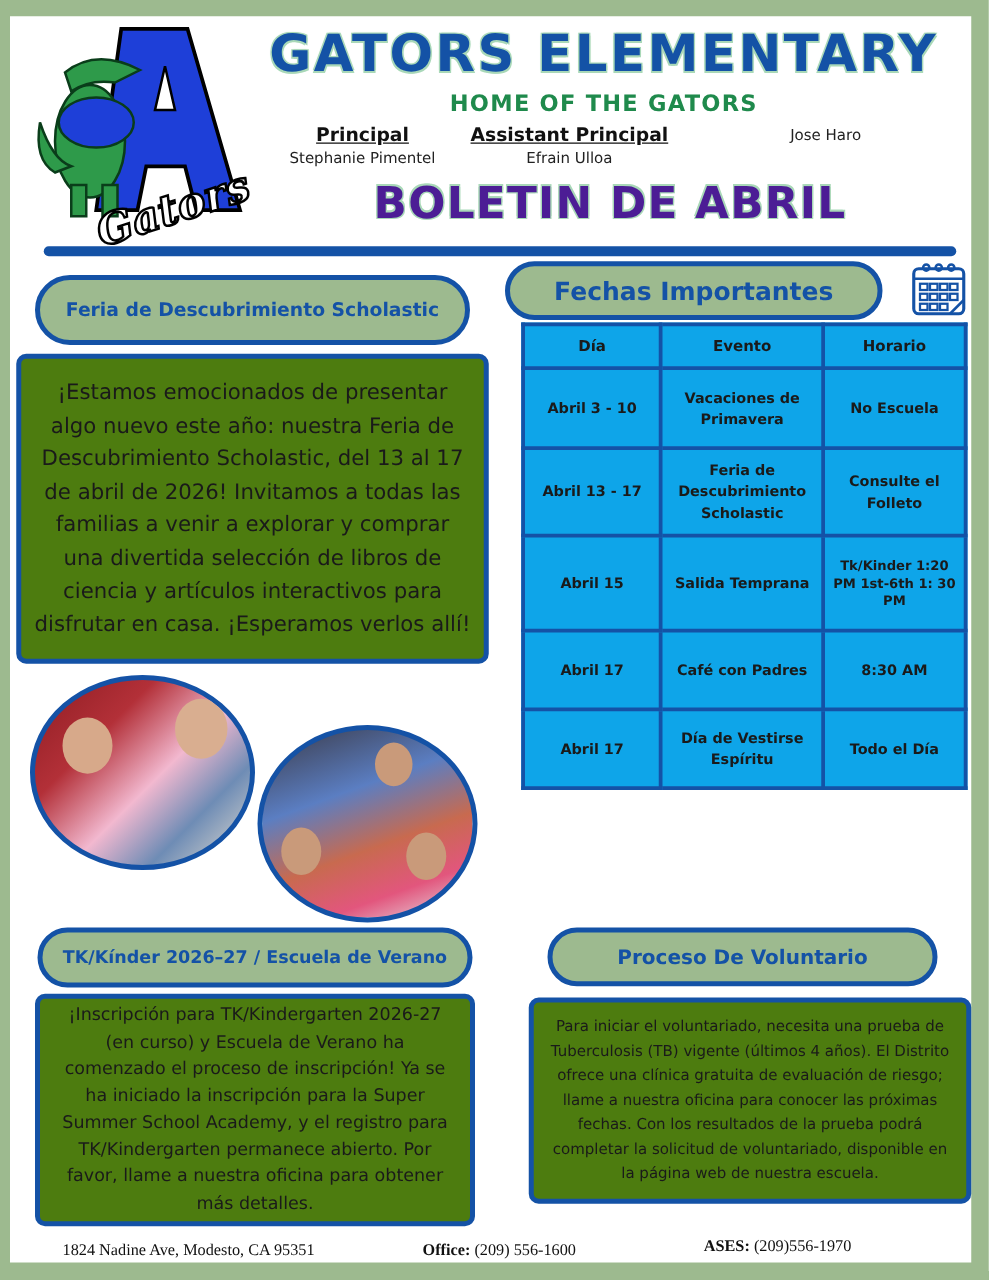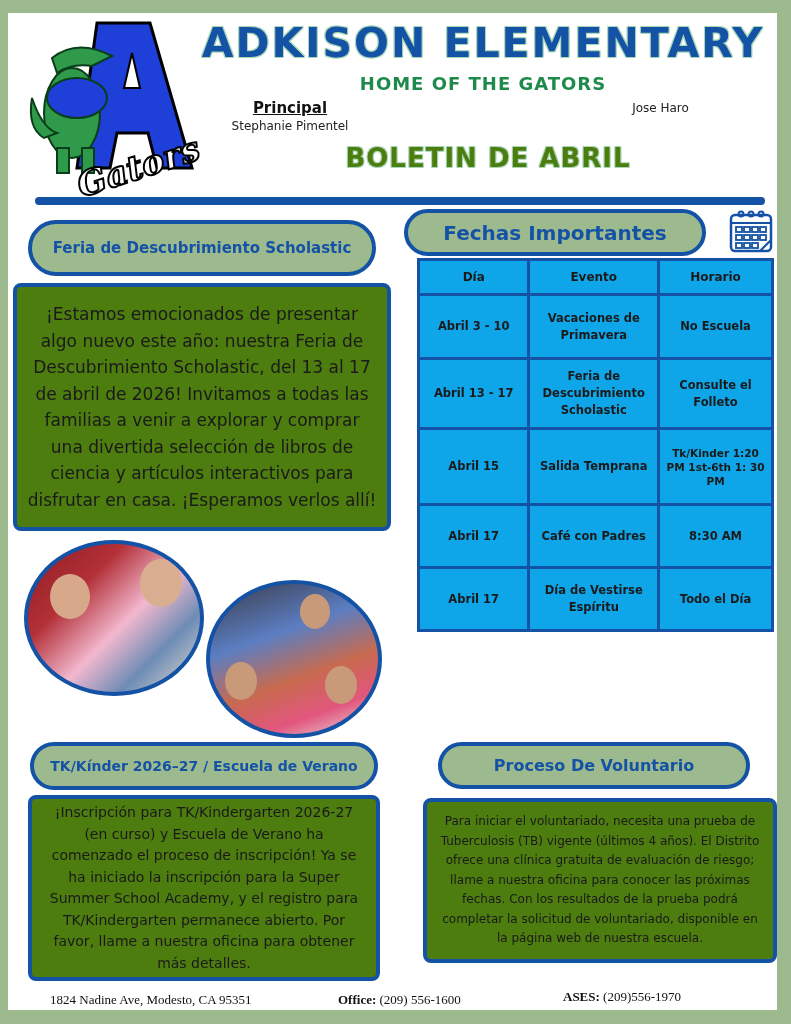--- a/index.html
+++ b/index.html
@@ -7,21 +7,21 @@
   body { background: #9dba8f; position: relative; font-family: "DejaVu Sans", sans-serif; }
   .page { position: absolute; left: 8px; top: 13px; width: 769px; height: 997px; background: #ffffff; }
 
   
   .logo { position: absolute; left: 14px; top: 5px; width: 200px; height: 185px; }
   .title { position: absolute; left: 190px; top: 6px; width: 570px; text-align: center; font-family: "DejaVu Sans", sans-serif; font-weight: bold; font-size: 41px; letter-spacing: 2px; color: #1452a6; text-shadow: 0 0 2px #a9d8b8, 1px 1px 0 #a9d8b8, -1px -1px 0 #a9d8b8, 1px -1px 0 #a9d8b8, -1px 1px 0 #a9d8b8; line-height: 48px; }
   .subtitle { position: absolute; left: 230px; top: 60px; width: 490px; text-align: center; font-weight: bold; font-size: 18px; letter-spacing: 1px; color: #1f8a4c; }
   .staff { position: absolute; top: 86px; text-align: center; }
   .staff .role { font-weight: bold; font-size: 15px; text-decoration: underline; color: #111; font-family: "DejaVu Sans", sans-serif; }
   .staff .name { font-size: 12px; color: #222; margin-top: 2px; }
-  .bulletin { position: absolute; left: 230px; top: 130px; width: 500px; text-align: center; font-weight: bold; font-size: 26px; letter-spacing: 1px; color: #4d7c0f; text-shadow: 1px 1px 0 #a9d8b8, -1px -1px 0 #a9d8b8, 1px -1px 0 #a9d8b8, -1px 1px 0 #a9d8b8; }
+  .bulletin { position: absolute; left: 230px; top: 130px; width: 500px; text-align: center; font-weight: bold; font-size: 35px; letter-spacing: 1px; color: #4c1d95; text-shadow: 1px 1px 0 #a9d8b8, -1px -1px 0 #a9d8b8, 1px -1px 0 #a9d8b8, -1px 1px 0 #a9d8b8; }
   .divider { position: absolute; left: 27px; top: 184px; width: 730px; height: 8px; background: #1452a6; border-radius: 4px; }
 
   
   .pill { position: absolute; background: #9dba8f; border: 4px solid #1452a6; border-radius: 30px; display: flex; align-items: center; justify-content: center; color: #1452a6; font-weight: bold; font-family: "DejaVu Sans", sans-serif; }
   .box { position: absolute; background: #4d7c0f; border: 4px solid #1452a6; border-radius: 8px; display: flex; align-items: center; justify-content: center; text-align: center; color: #1a1a1a; font-family: "DejaVu Sans", sans-serif; }
 
   
   .events { position: absolute; left: 409px; top: 245px; width: 357px; border-collapse: collapse; background: #0ea5e9; }
   .events td, .events th { border: 3px solid #1452a6; text-align: center; font-weight: bold; font-size: 11.5px; color: #1a1a1a; padding: 2px 3px; line-height: 17px; }
   .events th { height: 35px; font-size: 12px; }
@@ -45,26 +45,30 @@
       <ellipse cx="50" cy="95" rx="28" ry="45" fill="#2e9a4a" stroke="#0a3d1a" stroke-width="2"></ellipse>
       <ellipse cx="55" cy="80" rx="30" ry="20" fill="#1e3fd8" stroke="#0a3d1a" stroke-width="2"></ellipse>
       <path d="M30 40 Q55 20 90 38 L70 48 Q50 45 35 55 Z" fill="#2e9a4a" stroke="#0a3d1a" stroke-width="2"></path>
       <path d="M22 120 Q5 110 10 80 Q20 110 35 115 Z" fill="#2e9a4a" stroke="#0a3d1a" stroke-width="2"></path>
       <rect x="35" y="130" width="12" height="25" fill="#2e9a4a" stroke="#0a3d1a" stroke-width="2"></rect>
       <rect x="60" y="130" width="12" height="25" fill="#2e9a4a" stroke="#0a3d1a" stroke-width="2"></rect>
       <text x="120" y="160" font-family="DejaVu Serif, serif" font-style="italic" font-weight="bold" font-size="34" fill="#fff" stroke="#000" stroke-width="2" transform="rotate(-18 120 160)" text-anchor="middle">Gators</text>
     </svg>
   </div>
 
-  <div class="title">ADKISON ELEMENTARY</div>
+  <div class="title">GATORS ELEMENTARY</div>
   <div class="subtitle">HOME OF THE GATORS</div>
 
   <div class="staff" style="left:222px; width:120px;">
     <div class="role">Principal</div>
     <div class="name">Stephanie Pimentel</div>
+  </div>
+  <div class="staff" style="left:360px; width:175px;">
+    <div class="role">Assistant Principal</div>
+    <div class="name">Efrain Ulloa</div>
   </div>
   <div class="staff" style="left:545px; width:215px;">
     <div class="name">Jose Haro</div>
   </div>
 
   <div class="bulletin">BOLETIN DE ABRIL</div>
   <div class="divider"></div>
 
   <div class="pill" style="left:20px; top:207px; width:348px; height:56px; font-size:15px;">
     <span>Feria de Descubrimiento Scholastic</span>

